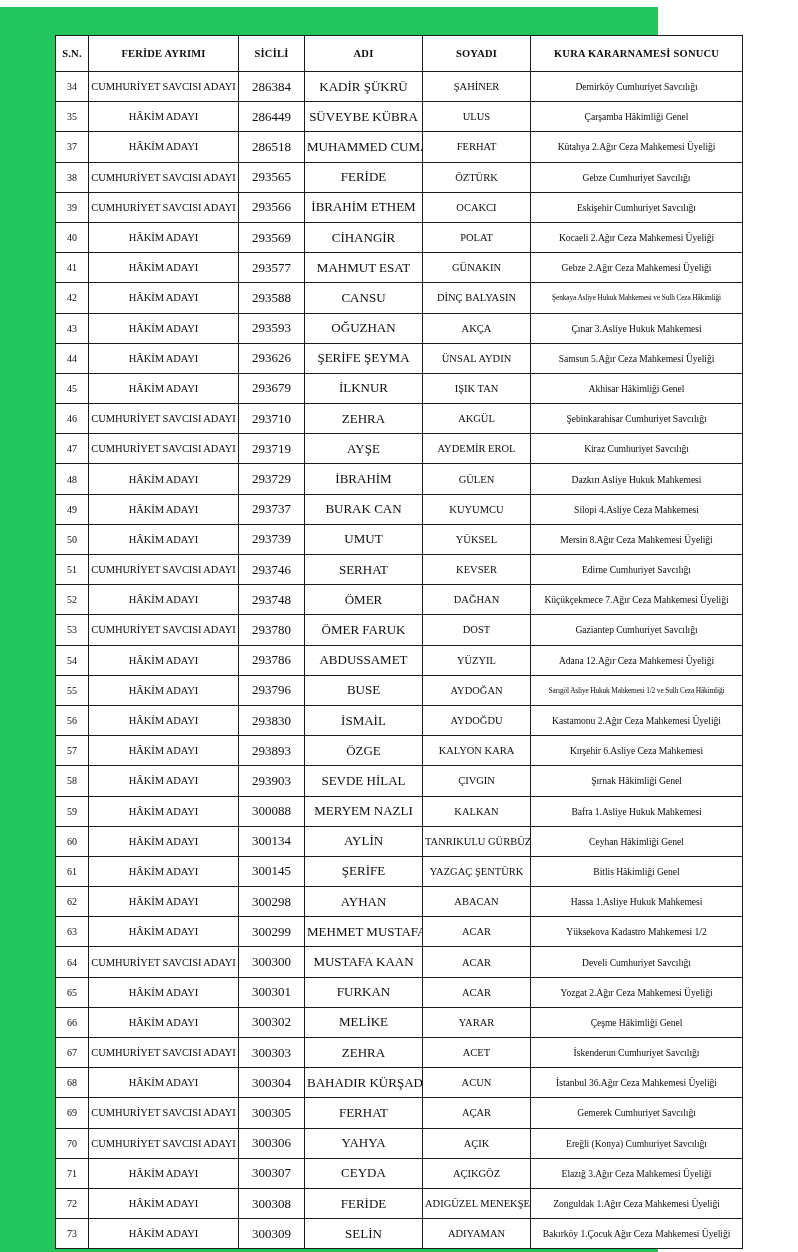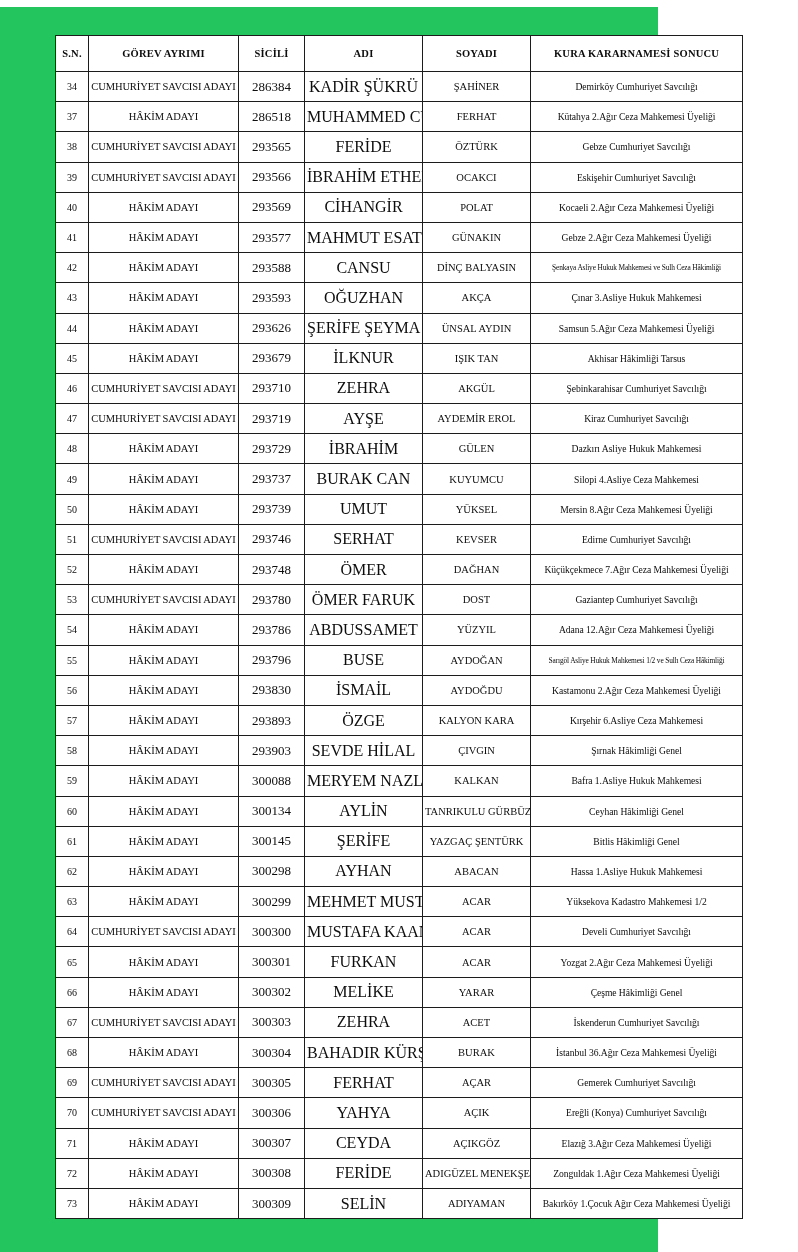--- a/index.html
+++ b/index.html
@@ -59,58 +59,66 @@
   col.c-sn      { width: 33px; }
   col.c-gorev   { width: 150px; }
   col.c-sicil   { width: 66px; }
   col.c-adi     { width: 118px; }
   col.c-soyadi  { width: 108px; }
   col.c-sonuc   { width: 212px; }
 
   td.cell-sn      { font-size: 10px; }
   td.cell-gorev   { font-size: 10.5px; letter-spacing: -0.1px; }
   td.cell-sicil   { font-size: 13px; }
-  td.cell-adi     { font-size: 16px; }
+  td.cell-adi     { font-size: 13px; }
   td.cell-soyadi  { font-size: 10.5px; }
   td.cell-sonuc   { font-size: 9.6px; letter-spacing: -0.05px; }
   td.cell-sonuc.tight { font-size: 7.4px; letter-spacing: -0.15px; }
 </style>
 </head>
 <body>
 
 <div id="doc-page">
   <table id="appointment-table">
     <colgroup>
       <col class="c-sn">
       <col class="c-gorev">
       <col class="c-sicil">
       <col class="c-adi">
       <col class="c-soyadi">
       <col class="c-sonuc">
     </colgroup>
     <thead>
       <tr>
         <th>S.N.</th>
-        <th>GÖREV AYRIMI</th>
+        <th>FERİDE AYRIMI</th>
         <th>SİCİLİ</th>
         <th>ADI</th>
         <th>SOYADI</th>
         <th>KURA KARARNAMESİ SONUCU</th>
       </tr>
     </thead>
     <tbody id="table-body">
         <tr>
           <td class="cell-sn">34</td>
           <td class="cell-gorev">CUMHURİYET SAVCISI ADAYI</td>
           <td class="cell-sicil">286384</td>
           <td class="cell-adi">KADİR ŞÜKRÜ</td>
           <td class="cell-soyadi">ŞAHİNER</td>
           <td class="cell-sonuc">Demirköy Cumhuriyet Savcılığı</td>
         </tr>
         <tr>
+          <td class="cell-sn">35</td>
+          <td class="cell-gorev">HÂKİM ADAYI</td>
+          <td class="cell-sicil">286449</td>
+          <td class="cell-adi">SÜVEYBE KÜBRA</td>
+          <td class="cell-soyadi">ULUS</td>
+          <td class="cell-sonuc">Çarşamba Hâkimliği Genel</td>
+        </tr>
+        <tr>
           <td class="cell-sn">37</td>
           <td class="cell-gorev">HÂKİM ADAYI</td>
           <td class="cell-sicil">286518</td>
           <td class="cell-adi">MUHAMMED CUMA</td>
           <td class="cell-soyadi">FERHAT</td>
           <td class="cell-sonuc">Kütahya 2.Ağır Ceza Mahkemesi Üyeliği</td>
         </tr>
         <tr>
           <td class="cell-sn">38</td>
           <td class="cell-gorev">CUMHURİYET SAVCISI ADAYI</td>
@@ -166,21 +174,21 @@
           <td class="cell-adi">ŞERİFE ŞEYMA</td>
           <td class="cell-soyadi">ÜNSAL AYDIN</td>
           <td class="cell-sonuc">Samsun 5.Ağır Ceza Mahkemesi Üyeliği</td>
         </tr>
         <tr>
           <td class="cell-sn">45</td>
           <td class="cell-gorev">HÂKİM ADAYI</td>
           <td class="cell-sicil">293679</td>
           <td class="cell-adi">İLKNUR</td>
           <td class="cell-soyadi">IŞIK TAN</td>
-          <td class="cell-sonuc">Akhisar Hâkimliği Tarsus</td>
+          <td class="cell-sonuc">Akhisar Hâkimliği Genel</td>
         </tr>
         <tr>
           <td class="cell-sn">46</td>
           <td class="cell-gorev">CUMHURİYET SAVCISI ADAYI</td>
           <td class="cell-sicil">293710</td>
           <td class="cell-adi">ZEHRA</td>
           <td class="cell-soyadi">AKGÜL</td>
           <td class="cell-sonuc">Şebinkarahisar Cumhuriyet Savcılığı</td>
         </tr>
         <tr>
@@ -349,21 +357,21 @@
           <td class="cell-sicil">300303</td>
           <td class="cell-adi">ZEHRA</td>
           <td class="cell-soyadi">ACET</td>
           <td class="cell-sonuc">İskenderun Cumhuriyet Savcılığı</td>
         </tr>
         <tr>
           <td class="cell-sn">68</td>
           <td class="cell-gorev">HÂKİM ADAYI</td>
           <td class="cell-sicil">300304</td>
           <td class="cell-adi">BAHADIR KÜRŞAD</td>
-          <td class="cell-soyadi">BURAK</td>
+          <td class="cell-soyadi">ACUN</td>
           <td class="cell-sonuc">İstanbul 36.Ağır Ceza Mahkemesi Üyeliği</td>
         </tr>
         <tr>
           <td class="cell-sn">69</td>
           <td class="cell-gorev">CUMHURİYET SAVCISI ADAYI</td>
           <td class="cell-sicil">300305</td>
           <td class="cell-adi">FERHAT</td>
           <td class="cell-soyadi">AÇAR</td>
           <td class="cell-sonuc">Gemerek Cumhuriyet Savcılığı</td>
         </tr>

